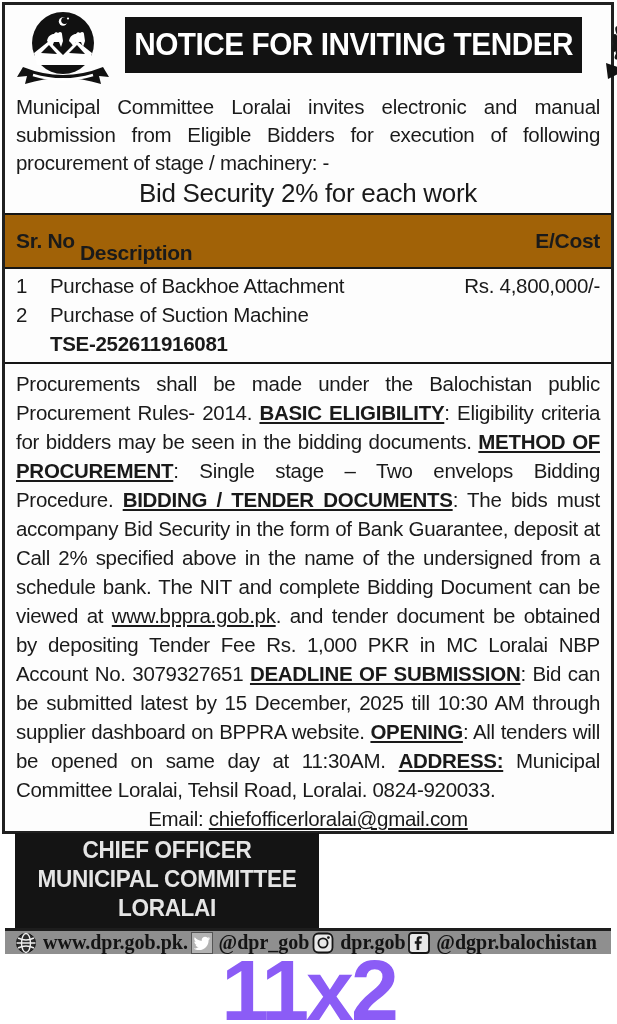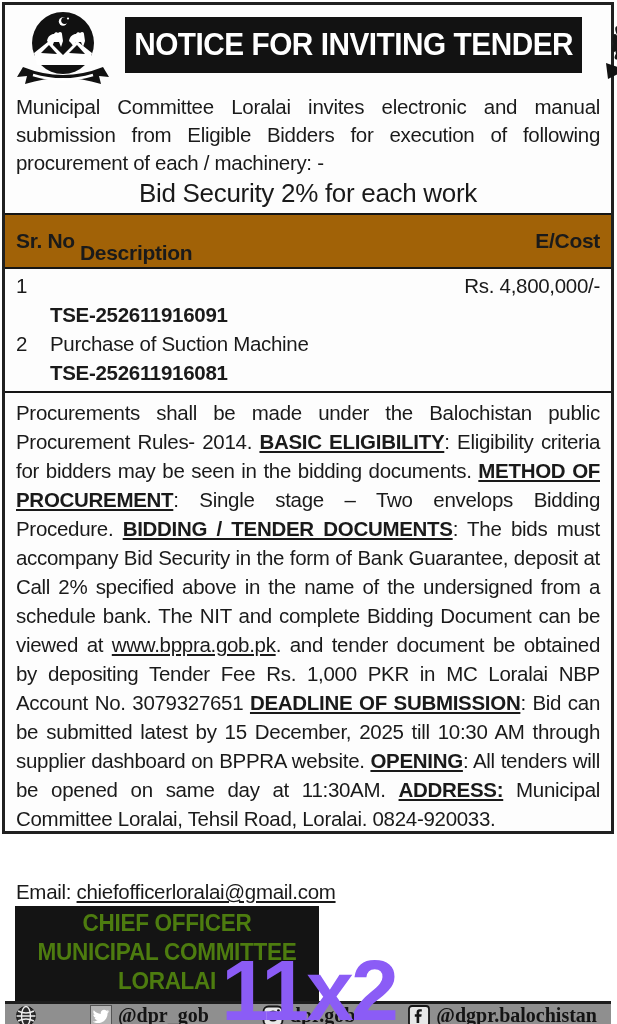--- a/index.html
+++ b/index.html
@@ -46,26 +46,26 @@
   .trow .c-mid { flex:1; }
   .trow .c-tse { font-weight:bold; }
   .trow .c-cost { flex:0 0 auto; white-space:nowrap; }
   
   .body-block {
     border-top:2px solid #151515;
     padding:5px 11px 0 11px; font-size:20.5px; line-height:29px; letter-spacing:-0.3px;
   }
   .body-block p { text-align:justify; }
   .u { text-decoration:underline; color:inherit; }
-  .email-line { text-align:left;margin-top:44px; }
+  .email-line { text-align:center; }
   
   .bottom-row { margin-top:auto; display:flex; justify-content:space-between; align-items:flex-end; padding-left:10px; }
   .ab-no { font-weight:bold; font-size:24.5px; letter-spacing:-0.5px; margin-bottom:9px; }
   .sig-box {
-    width:304px; background:#141414; color:#4d7c0f; text-align:center;
+    width:304px; background:#141414; color:#e5e5e5; text-align:center;
     font-weight:bold; font-size:23px; line-height:29px; padding:3px 2px 5px 2px;
     letter-spacing:-0.3px;
   }
   .sig-box div { transform:scaleX(0.98); }
   
   .footer-bar {
     height:35px; background:#8f8f8f; border-top:3px solid #1d1d1d;
     display:flex; align-items:center; justify-content:space-between;
     padding:0 14px 0 10px;
     font-family:"Liberation Serif", serif; font-weight:bold; font-size:20px; color:#141414;
@@ -127,35 +127,34 @@
       <circle cx="55" cy="13.5" r="3" fill="#fff"></circle>
       <circle cx="56.4" cy="12.8" r="2.4" fill="#121212"></circle>
       <path d="M42 34 c1-4 3-6 6-6 1-1.5 2.5-1.5 3.5-0.5 1.5-1.5 3-1 3 0.5 l1 6 -1.5 4 -1.5-3.5 -4 0 -1.5 3.5 -2.5-3 z" fill="#fff"></path>
       <path d="M58 34 c1-4 3-6 6-6 1-1.5 2.5-1.5 3.5-0.5 1.5-1.5 3-1 3 0.5 l1 6 -1.5 4 -1.5-3.5 -4 0 -1.5 3.5 -2.5-3 z" fill="#fff"></path>
       <path d="M37 42 L47 36 L55 44 L63 36 L73 42 L71 49 L39 49 Z" fill="#fff"></path>
       <path d="M14 54 l12 4 q29 8 58 0 l12 -4 -2 16 -12 -6 q-27 -7 -54 0 l-12 6 z" fill="#121212"></path>
       <path d="M26 60 q29 7 58 0" stroke="#fff" stroke-width="2" fill="none" stroke-dasharray="3 2"></path>
     </svg>
   </div>
 
-  <div class="intro">Municipal Committee Loralai invites electronic and manual submission from Eligible Bidders for execution of following procurement of each / machinery: -</div>
+  <div class="intro">Municipal Committee Loralai invites electronic and manual submission from Eligible Bidders for execution of following procurement of stage / machinery: -</div>
   <div class="bid-security">Bid Security 2% for each work</div>
 
   <div class="thead">
     <span class="h-sr">Sr. No</span>
     <span class="h-desc">Description</span>
     <span class="h-cost">E/Cost</span>
   </div>
 
   <div class="tbody">
     <div class="trow">
       <span class="c-sr">1</span>
       <span class="c-mid">
-        <br>
-        <span class="c-tse">TSE-252611916091</span>
+        <span>Purchase of Backhoe Attachment</span><br>
       </span>
       <span class="c-cost">Rs. 4,800,000/-</span>
     </div>
     <div class="trow">
       <span class="c-sr">2</span>
       <span class="c-mid">
         <span>Purchase of Suction Machine</span><br>
         <span class="c-tse">TSE-252611916081</span>
       </span>
     </div>
@@ -174,20 +173,21 @@
     </div>
   </div>
 
   <div class="footer-bar">
     <span class="f-item">
       <svg width="22" height="22" viewBox="0 0 22 22">
         <circle cx="11" cy="11" r="9.5" fill="#2c2c2c" stroke="#111" stroke-width="1"></circle>
         <ellipse cx="11" cy="11" rx="4.5" ry="9.5" fill="none" stroke="#eee" stroke-width="1.4"></ellipse>
         <path d="M1.5 11 h19 M3 6 q8 4 16 0 M3 16 q8 -4 16 0" stroke="#eee" stroke-width="1.4" fill="none"></path>
       </svg>
+      <span>www.dpr.gob.pk.</span>
     </span>
     <span class="f-item">
       <svg width="22" height="22" viewBox="0 0 22 22">
         <rect x="0.5" y="0.5" width="21" height="21" fill="#b3b3b3" stroke="#555" stroke-width="1"></rect>
         <path d="M19 6.2 c-0.6 0.3 -1.2 0.4 -1.8 0.5 0.7-0.4 1.1-1 1.4-1.7 -0.7 0.4 -1.4 0.6 -2.1 0.8 -0.6-0.7-1.5-1.1-2.4-1.1 -1.9 0-3.4 1.5-3.4 3.4 0 0.3 0 0.5 0.1 0.8 -2.8-0.2-5.3-1.5-7-3.6 -0.3 0.5-0.5 1.1-0.5 1.7 0 1.2 0.6 2.2 1.5 2.8 -0.5 0-1.1-0.2-1.5-0.4 0 1.6 1.2 3 2.7 3.3 -0.3 0.1-0.6 0.1-0.9 0.1 -0.2 0-0.4 0-0.6-0.1 0.4 1.4 1.7 2.3 3.2 2.4 -1.2 0.9-2.6 1.5-4.2 1.5 -0.3 0-0.5 0-0.8 0 1.5 1 3.3 1.5 5.2 1.5 6.3 0 9.7-5.2 9.7-9.7 0-0.1 0-0.3 0-0.4 0.7-0.5 1.2-1.1 1.7-1.8z" fill="#fff"></path>
       </svg>
       <span>@dpr_gob</span>
     </span>
     <span class="f-item">
       <svg width="22" height="22" viewBox="0 0 22 22">

